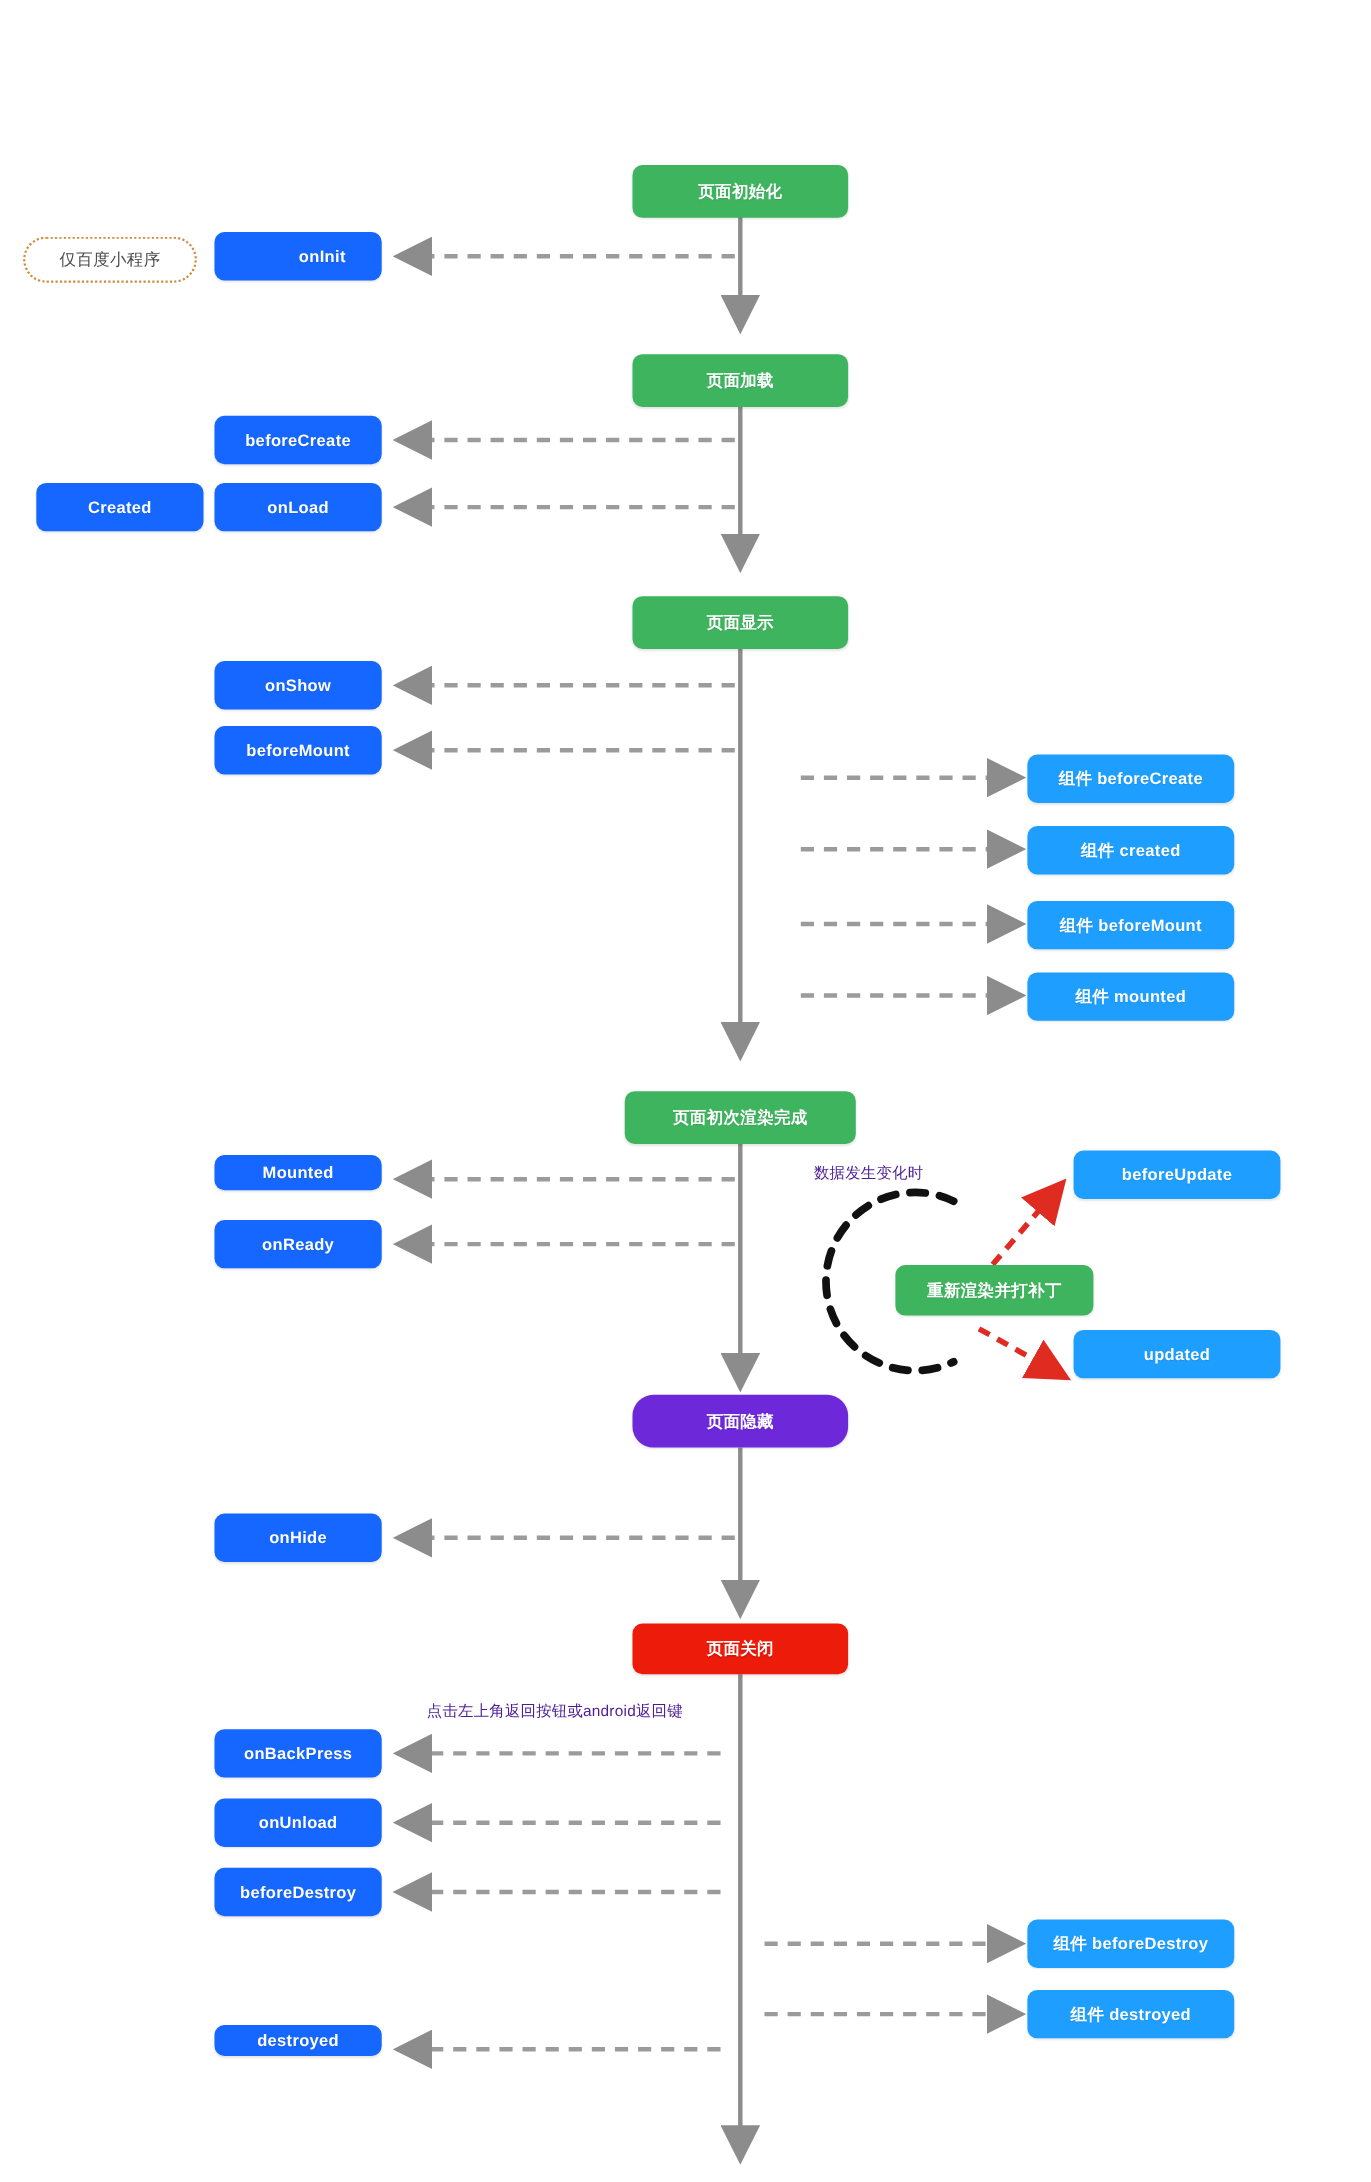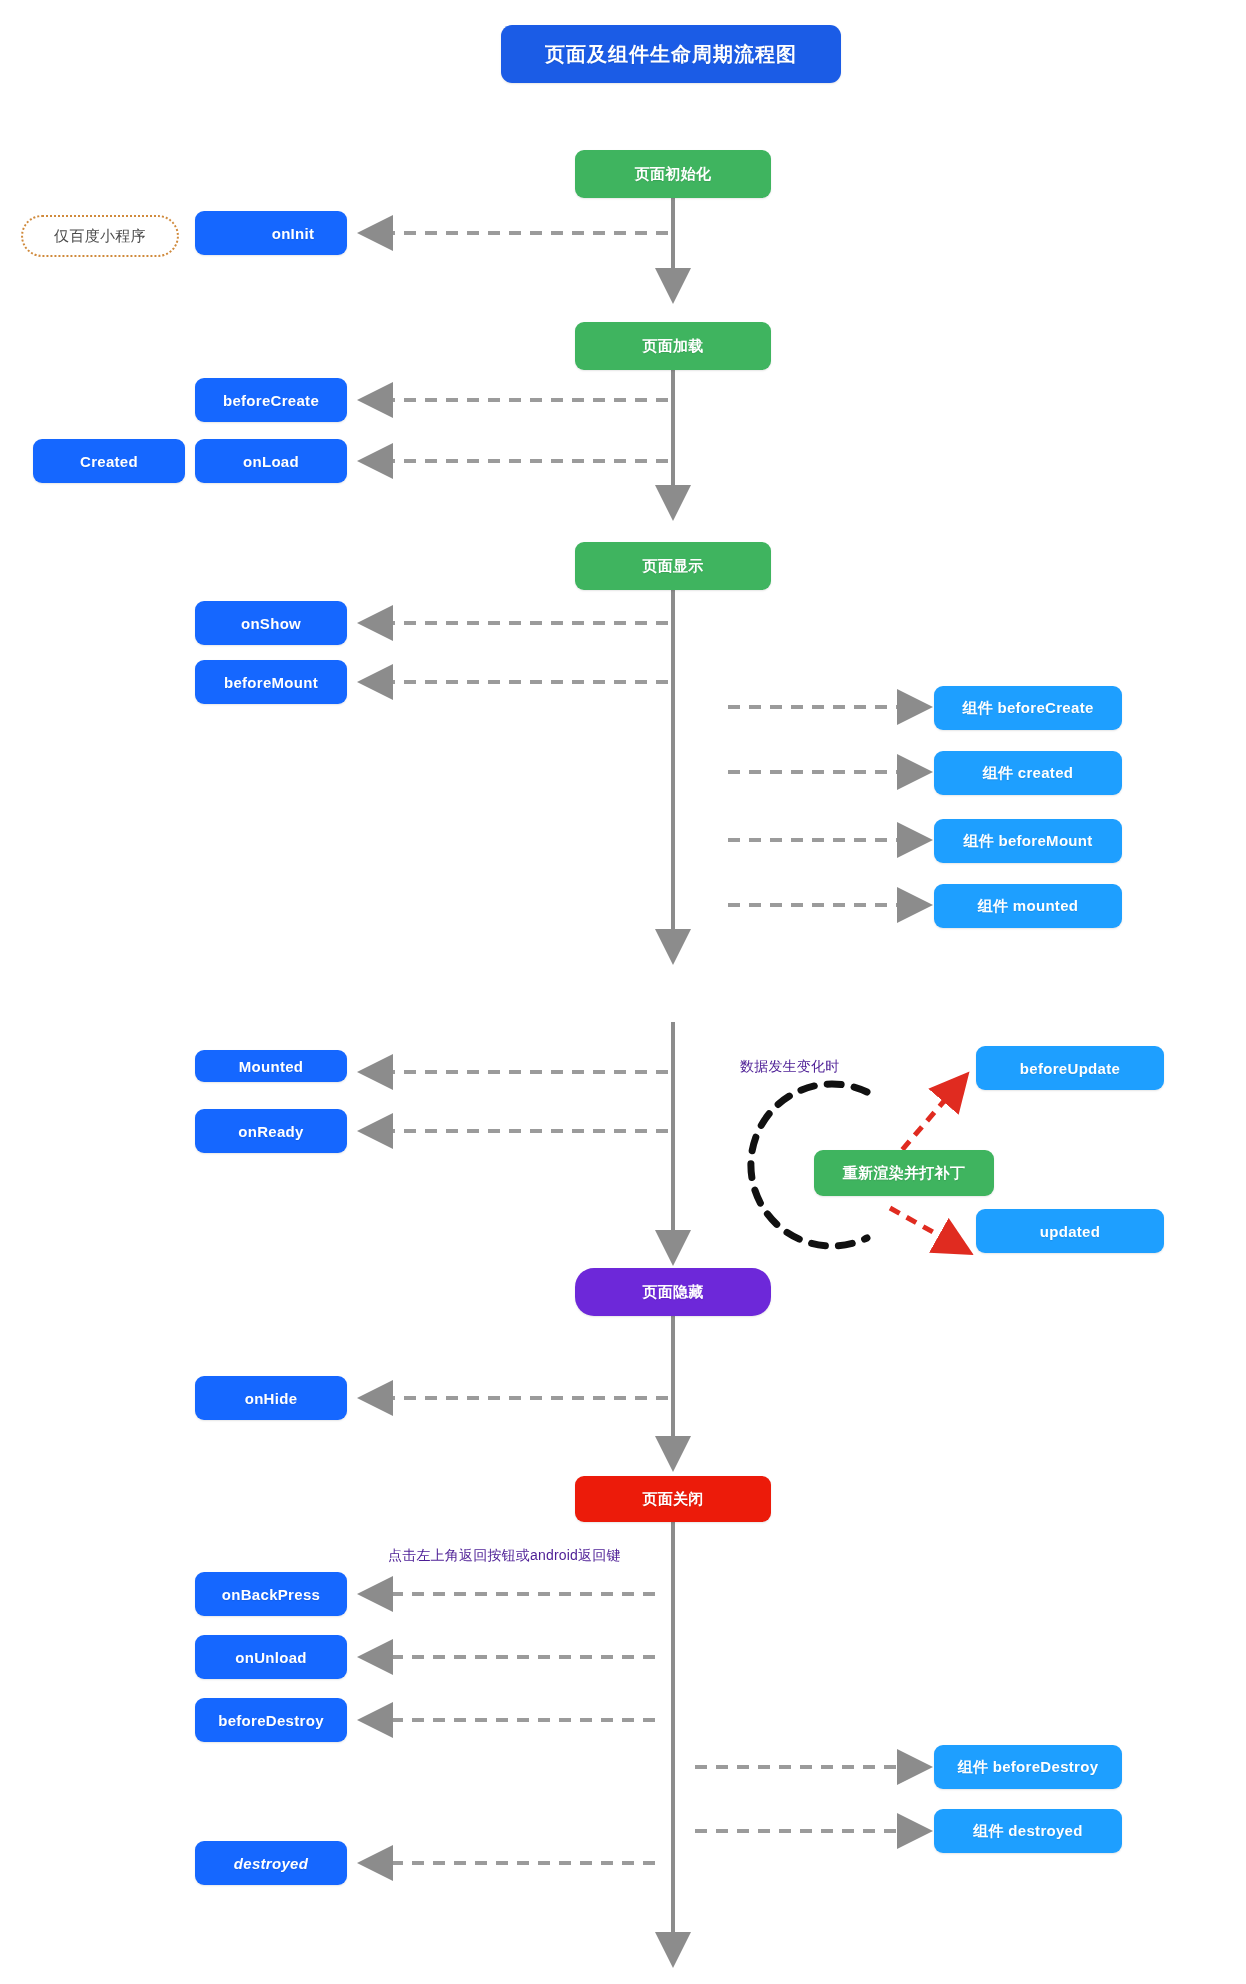--- a/index.html
+++ b/index.html
@@ -115,28 +115,28 @@
 
     <path d="M 867 1092
              A 81 81 0 1 0 867 1238" stroke="#111111" stroke-width="7" fill="none" stroke-dasharray="14 13" stroke-linecap="round"></path>
 
     <g stroke="#e02b20" stroke-width="5" fill="none" stroke-dasharray="11 8" marker-end="url(#ah-red)">
       <line x1="890" y1="1164" x2="963" y2="1079"></line>
       <line x1="890" y1="1208" x2="965" y2="1250"></line>
     </g>
   </svg>
 
-  <div class="node title" style="left:501px; top:25px; width:340px; height:58px;">页面及组件生命周期流程图</div>
 
   <div class="node green" style="left:575px; top:132px; width:196px; height:48px;">页面初始化</div>
 
   <div class="node green" style="left:575px; top:304px; width:196px; height:48px;">页面加载</div>
 
   <div class="node green" style="left:575px; top:524px; width:196px; height:48px;">页面显示</div>
 
+  <div class="node green" style="left:568px; top:974px; width:210px; height:48px;">页面初次渲染完成</div>
 
   <div class="node green" style="left:814px; top:1132px; width:180px; height:46px;">重新渲染并打补丁</div>
 
   <div class="node orange" style="left:575px; top:1268px; width:196px; height:48px;">页面隐藏</div>
 
   <div class="node red" style="left:575px; top:1476px; width:196px; height:46px;">页面关闭</div>
 
   <div class="node note" style="left:21px; top:215px; width:158px; height:42px;">仅百度小程序</div>
 
   <div class="node blue" style="left:195px; top:211px; width:152px; height:44px;padding-left:44px;">onInit</div>
@@ -156,21 +156,21 @@
   <div class="node blue" style="left:195px; top:1109px; width:152px; height:44px;">onReady</div>
 
   <div class="node blue" style="left:195px; top:1376px; width:152px; height:44px;">onHide</div>
 
   <div class="node blue" style="left:195px; top:1572px; width:152px; height:44px;">onBackPress</div>
 
   <div class="node blue" style="left:195px; top:1635px; width:152px; height:44px;">onUnload</div>
 
   <div class="node blue" style="left:195px; top:1698px; width:152px; height:44px;">beforeDestroy</div>
 
-  <div class="node blue" style="left:195px; top:1841px; width:152px; height:44px;font-style:italic;">destroyed</div>
+  <div class="node blue" style="left:195px; top:1841px; width:152px; height:28px;">destroyed</div>
 
   <div class="node lightblue" style="left:934px; top:686px; width:188px; height:44px;">组件 beforeCreate</div>
 
   <div class="node lightblue" style="left:934px; top:751px; width:188px; height:44px;">组件 created</div>
 
   <div class="node lightblue" style="left:934px; top:819px; width:188px; height:44px;">组件 beforeMount</div>
 
   <div class="node lightblue" style="left:934px; top:884px; width:188px; height:44px;">组件 mounted</div>
 
   <div class="node lightblue" style="left:934px; top:1745px; width:188px; height:44px;">组件 beforeDestroy</div>

